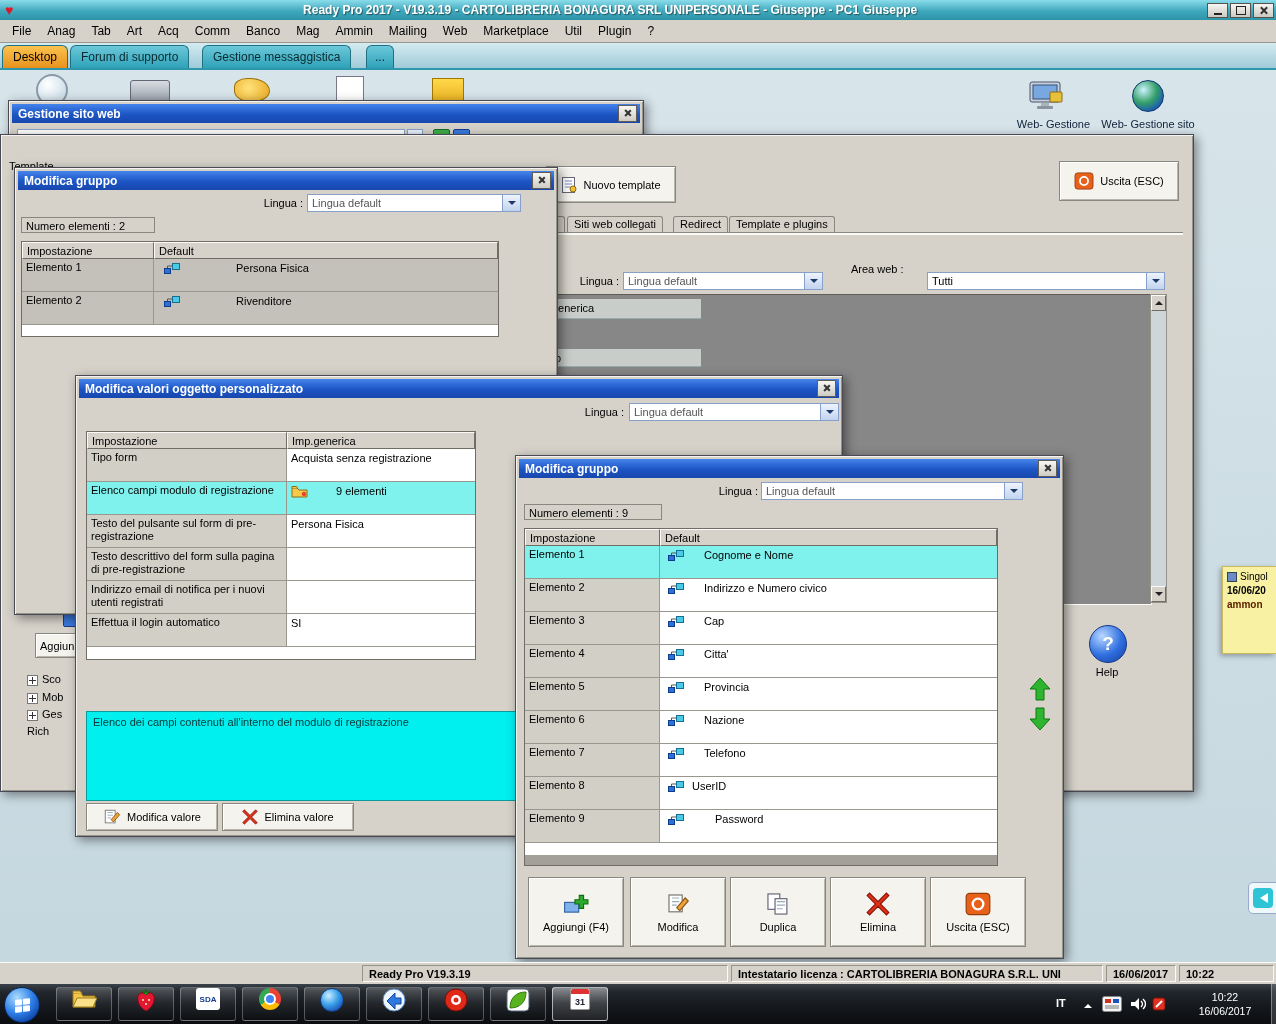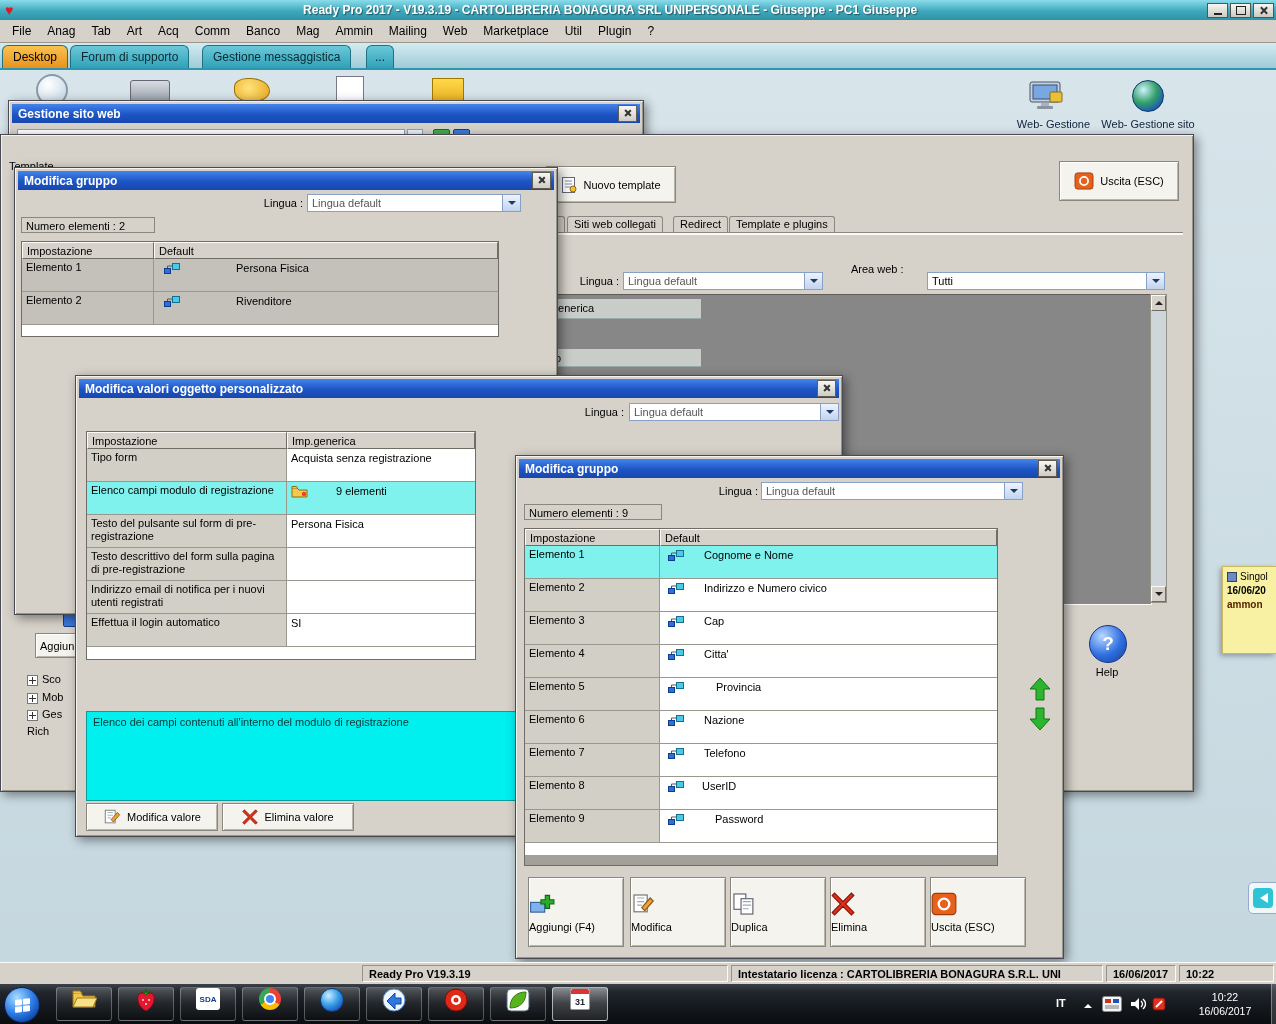--- a/index.html
+++ b/index.html
@@ -39,21 +39,21 @@
   .hcell{background:#d6d2ca;border:1px solid;border-color:#fbfaf6 #6f6d65 #6f6d65 #fbfaf6;font-size:11px;padding:2px 4px;box-sizing:border-box;white-space:nowrap;overflow:hidden}
   .trow{display:flex;height:33px}
   .ncell{border-right:1px solid #9a978f;border-bottom:1px solid #9a978f;box-sizing:border-box;padding:2px 4px;font-size:11px;line-height:13px;overflow:hidden;background:#d2cfc7}
   .vcell{flex:1;border-bottom:1px solid #9a978f;box-sizing:border-box;padding:2px 4px;display:flex;align-items:flex-start;overflow:hidden;background:#fff}
   .vcell svg{margin-top:1px;flex:none}
   .vtext{font-size:11px;line-height:13px;padding-top:1px;white-space:nowrap}
   .gray .ncell,.gray .vcell{background:#c4c1ba}
   .sel .ncell,.sel .vcell{background:#80f2ee}
   .cyan{background:#80f2ee !important}
   .ttab{position:absolute;height:17px;background:#d6d2ca;border:1px solid #8a887e;border-bottom:none;border-radius:3px 3px 0 0;font-size:11px;padding:1px 6px;box-sizing:border-box;white-space:nowrap}
-  .bigbtn{position:absolute;width:96px;height:70px;background:#f4f3ee;border:1px solid #8a887e;box-shadow:inset 1px 1px 0 #fff,inset -1px -1px 0 #b8b5ac;display:flex;flex-direction:column;align-items:flex-start;justify-content:center;gap:5px;font-size:11px;box-sizing:border-box;cursor:pointer}
+  .bigbtn{position:absolute;width:96px;height:70px;background:#f4f3ee;border:1px solid #8a887e;box-shadow:inset 1px 1px 0 #fff,inset -1px -1px 0 #b8b5ac;display:flex;flex-direction:column;align-items:center;justify-content:center;gap:5px;font-size:11px;box-sizing:border-box;cursor:pointer}
   .plusbox{display:inline-block;width:9px;height:9px;background:#fff;border:1px solid #777;position:relative;vertical-align:middle;margin-right:4px}
   .plusbox::before{content:"";position:absolute;left:1px;top:4px;width:7px;height:1px;background:#333}
   .plusbox::after{content:"";position:absolute;left:4px;top:1px;width:1px;height:7px;background:#333}
   .helpcirc{position:absolute;width:36px;height:36px;border-radius:50%;background:radial-gradient(circle at 34% 28%,#b8d8ff,#2f6ee0 55%,#16409a);border:1px solid #12358a;color:#fff;font-weight:bold;font-size:19px;display:flex;align-items:center;justify-content:center;cursor:pointer}
   
   .statusbar{left:0;top:962px;width:1276px;height:22px;background:#d6d2ca;border-top:1px solid #fbfaf6}
   .seg{position:absolute;top:2px;height:17px;border:1px solid;border-color:#96938b #fbfaf6 #fbfaf6 #96938b;font-weight:bold;font-size:11px;padding:2px 6px;box-sizing:border-box;white-space:nowrap;overflow:hidden}
   
   .taskbar{left:0;top:984px;width:1276px;height:40px;background:linear-gradient(180deg,#3a4149 0%,#21262c 20%,#14171b 60%,#0b0d10 100%)}
   .orb{position:absolute;left:4px;top:3px;width:34px;height:34px;border-radius:50%;background:radial-gradient(circle at 35% 28%,#aadcff,#2f7fe8 48%,#0a3c9e 85%);border:1px solid #06234f;display:flex;align-items:center;justify-content:center;cursor:pointer}
@@ -413,21 +413,21 @@
         </div>
       </div>
       <div class="trow">
         <div class="ncell" style="width:135px">Elemento 5</div>
         <div class="vcell">
           <svg width="16" height="13" viewBox="0 0 16 13" style="margin-left:4px">
               <path d="M3.5 6.5V4H12V1.5" stroke="#555" fill="none"></path>
               <rect x="0.5" y="6.5" width="6" height="5" fill="#2f6fd8" stroke="#0e3c8c"></rect>
               <rect x="8.5" y="1.5" width="7" height="6" fill="#49cbe8" stroke="#176e90"></rect>
             </svg>
-          <span class="vtext" style="margin-left:32px">Provincia</span>
+          <span class="vtext" style="margin-left:20px">Provincia</span>
         </div>
       </div>
       <div class="trow">
         <div class="ncell" style="width:135px">Elemento 6</div>
         <div class="vcell">
           <svg width="16" height="13" viewBox="0 0 16 13" style="margin-left:4px">
               <path d="M3.5 6.5V4H12V1.5" stroke="#555" fill="none"></path>
               <rect x="0.5" y="6.5" width="6" height="5" fill="#2f6fd8" stroke="#0e3c8c"></rect>
               <rect x="8.5" y="1.5" width="7" height="6" fill="#49cbe8" stroke="#176e90"></rect>
             </svg>
@@ -446,21 +446,21 @@
         </div>
       </div>
       <div class="trow">
         <div class="ncell" style="width:135px">Elemento 8</div>
         <div class="vcell">
           <svg width="16" height="13" viewBox="0 0 16 13" style="margin-left:4px">
               <path d="M3.5 6.5V4H12V1.5" stroke="#555" fill="none"></path>
               <rect x="0.5" y="6.5" width="6" height="5" fill="#2f6fd8" stroke="#0e3c8c"></rect>
               <rect x="8.5" y="1.5" width="7" height="6" fill="#49cbe8" stroke="#176e90"></rect>
             </svg>
-          <span class="vtext" style="margin-left:18px">UserID</span>
+          <span class="vtext" style="margin-left:8px">UserID</span>
         </div>
       </div>
       <div class="trow">
         <div class="ncell" style="width:135px">Elemento 9</div>
         <div class="vcell">
           <svg width="16" height="13" viewBox="0 0 16 13" style="margin-left:4px">
               <path d="M3.5 6.5V4H12V1.5" stroke="#555" fill="none"></path>
               <rect x="0.5" y="6.5" width="6" height="5" fill="#2f6fd8" stroke="#0e3c8c"></rect>
               <rect x="8.5" y="1.5" width="7" height="6" fill="#49cbe8" stroke="#176e90"></rect>
             </svg>

